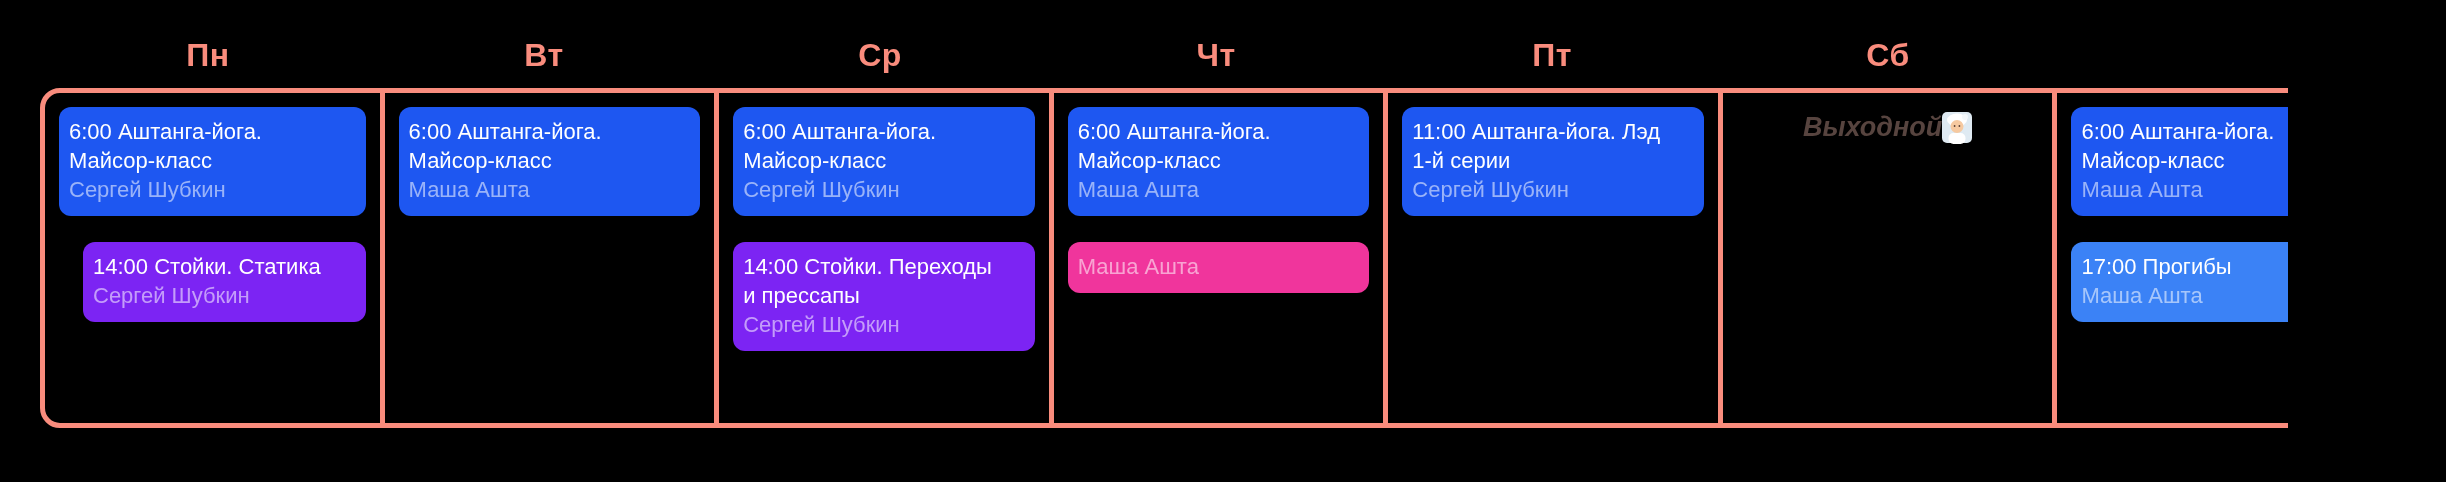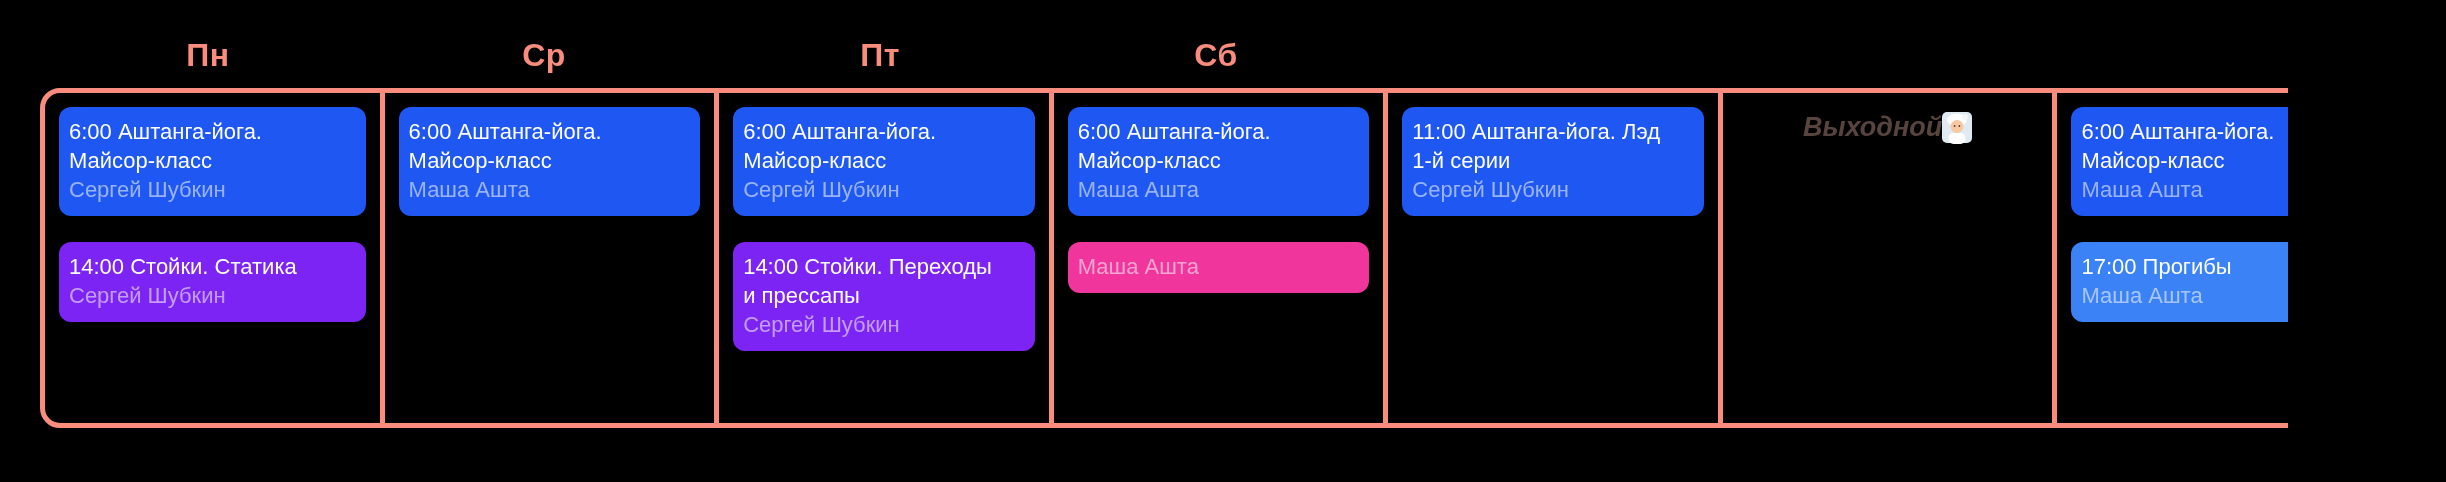--- a/index.html
+++ b/index.html
@@ -69,31 +69,33 @@
     color: var(--weekend, #57443f);
   }
   .spa-emoji { flex: 0 0 auto; }
 </style>
 </head>
 <body>
 
 <div class="screen">
   <div class="header-row">
       <div class="day-label">Пн</div>
+      <div class="day-label">Вт</div>
       <div class="day-label">Ср</div>
+      <div class="day-label">Чт</div>
       <div class="day-label">Пт</div>
       <div class="day-label">Сб</div>
     </div>
   <div class="schedule-table">
       <div class="day-cell">
         <div class="event-card" style="background: rgb(30, 87, 241);">
           <div class="event-title">6:00 Аштанга-йога. Майсор-класс</div>
           <div class="event-instructor">Сергей Шубкин</div>
         </div>
-        <div class="event-card" style="background: rgb(124, 36, 243);">
+        <div class="event-card" style="background: rgb(124, 36, 243); margin-left: 24px;">
           <div class="event-title">14:00 Стойки. Статика</div>
           <div class="event-instructor">Сергей Шубкин</div>
         </div>
       </div>
       <div class="day-cell">
         <div class="event-card" style="background: rgb(30, 87, 241);">
           <div class="event-title">6:00 Аштанга-йога. Майсор-класс</div>
           <div class="event-instructor">Маша Ашта</div>
         </div>
       </div>

